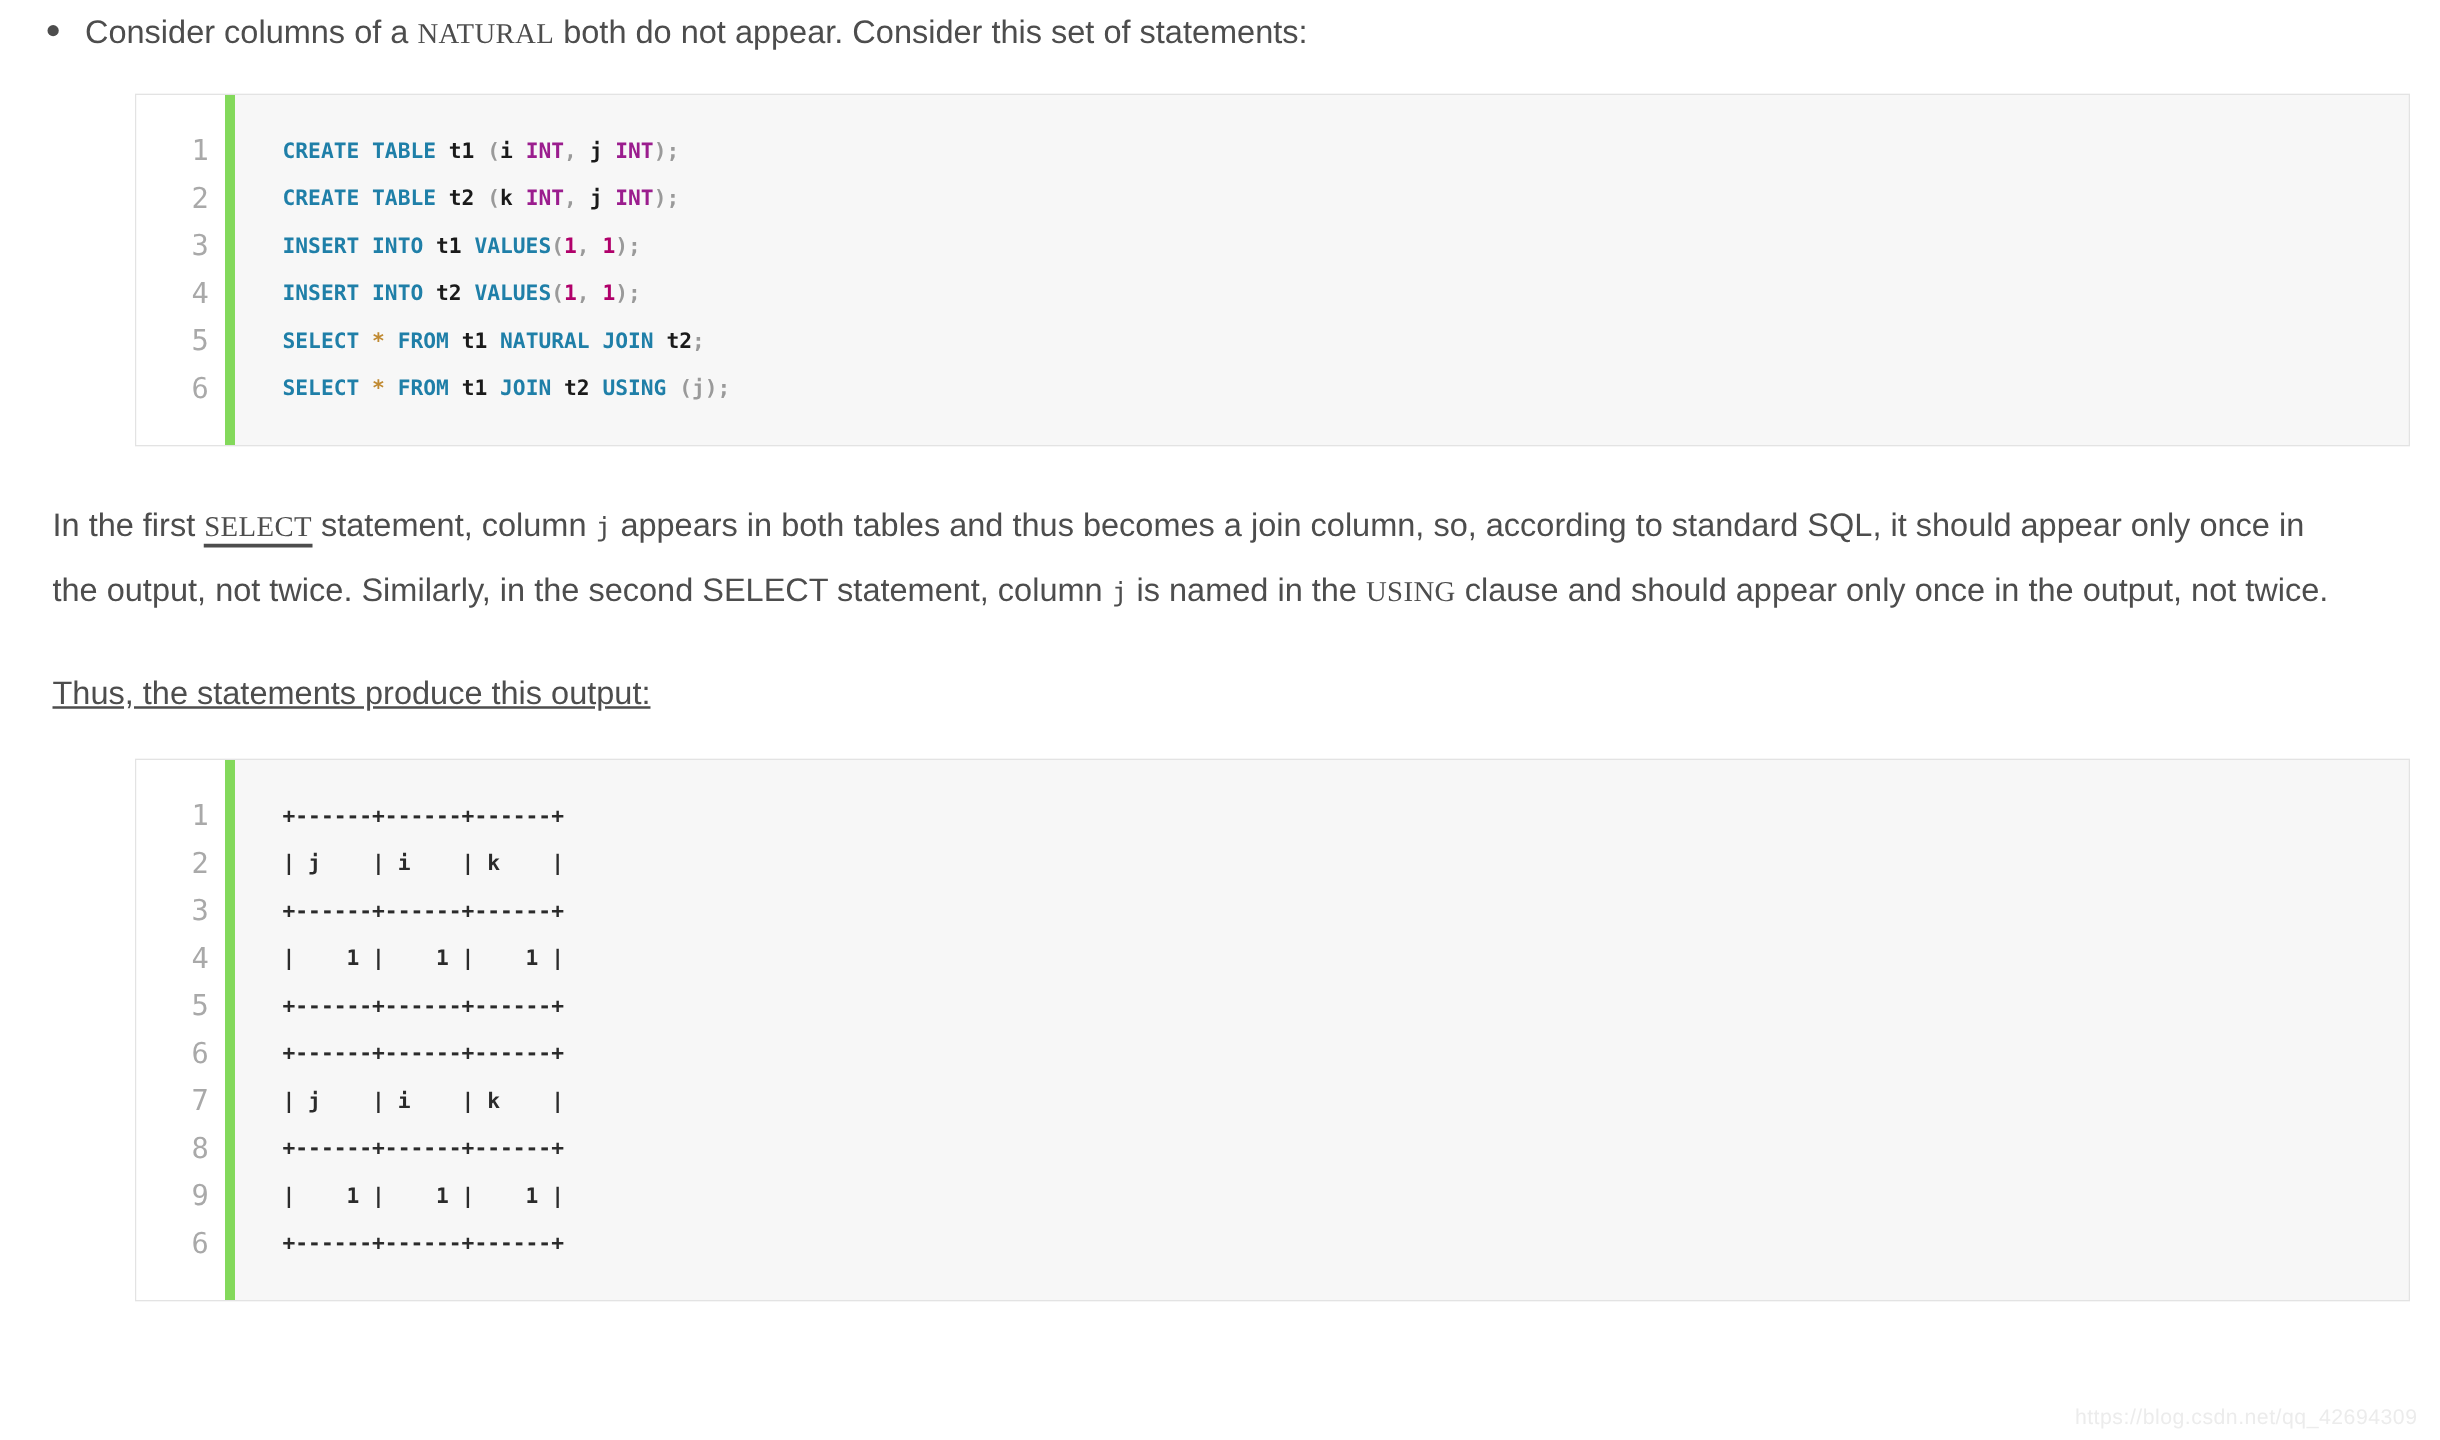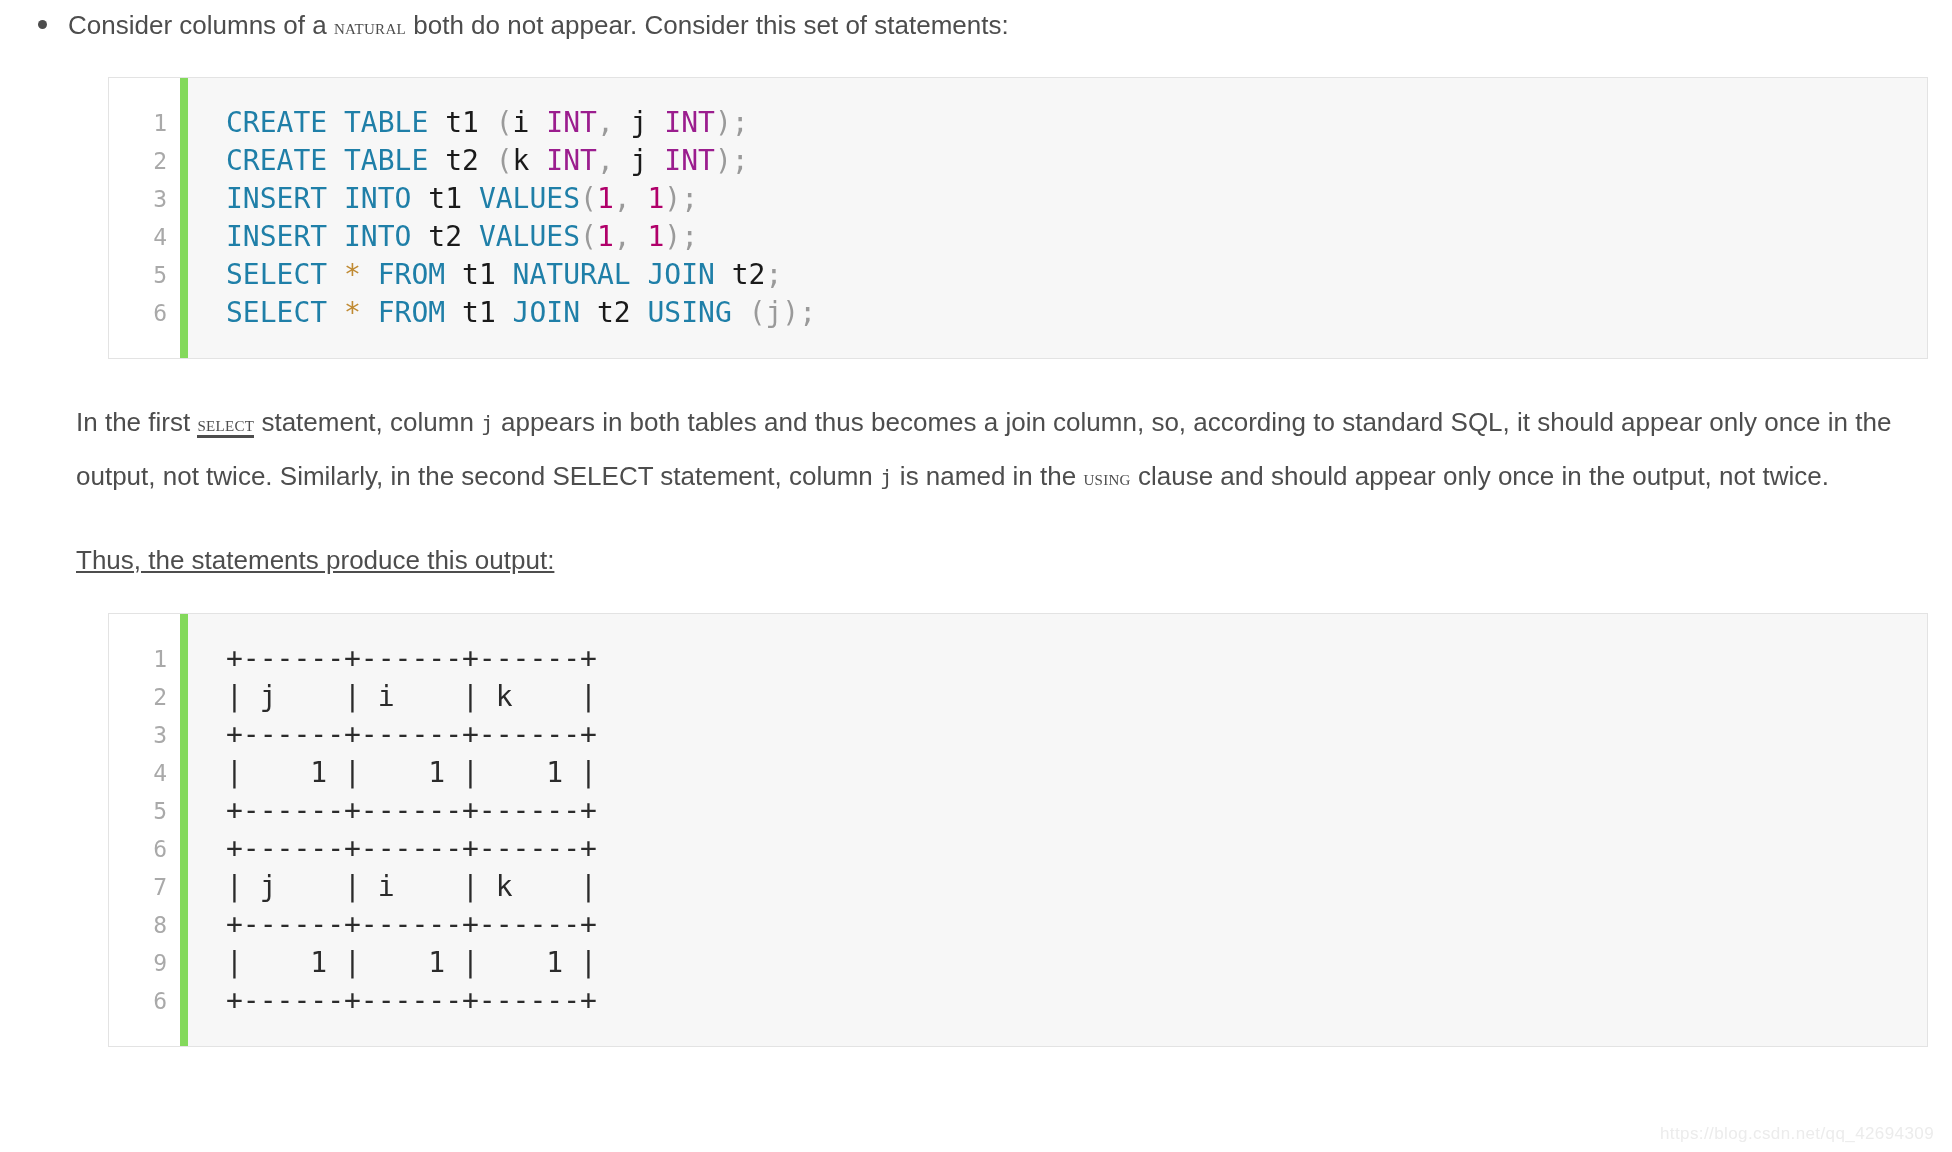--- a/index.html
+++ b/index.html
@@ -38,21 +38,21 @@
     width: 9px;
     height: 9px;
     background: #4d4d4d;
     border-radius: 50%;
     margin-top: 15px;
   }
 
   
   code.inline {
     font-family: "Liberation Serif", serif;
-    font-size: 15px;
+    font-size: 23px;
     letter-spacing: 0.3px;
     color: #4d4d4d;
     font-variant: small-caps;
   }
   code.inline-mono {
     font-family: "DejaVu Sans Mono", monospace;
     font-size: 21px;
     color: #4d4d4d;
   }
   code.inline-underline {
@@ -81,42 +81,43 @@
     font-size: 23px;
     line-height: 38px;
     color: #a9a9a9;
     border-right: 8px solid #83d95b;
     user-select: none;
   }
   .code-body {
     flex: 1 1 auto;
     padding: 26px 0 26px 38px;
     font-family: "DejaVu Sans Mono", monospace;
-    font-size: 28px;
+    font-size: 17px;
     line-height: 38px;
     white-space: pre;
     overflow-x: auto;
     color: #222222;
+    font-weight: bold;
   }
   .code-line { min-height: 38px; }
 
   
   .tok-kw   { color: #1f7fa8; }
   .tok-type { color: #9b1d8e; }
   .tok-num  { color: #b0006a; }
   .tok-op   { color: #c08a32; }
   .tok-punc { color: #9a9a9a; }
   .tok-plain{ color: #1a1a1a; }
 
   
   .out-body { color: #2b2b2b; }
 
   
   .para {
-    margin: 38px 24px 0 76px;
+    margin: 38px 24px 0 42px;
     font-size: 26px;
     line-height: 50px;
     color: #4d4d4d;
     max-width: 1830px;
   }
   .para-tight { margin-top: 30px; text-decoration: underline; }
 
   
   .watermark {
     position: absolute;

